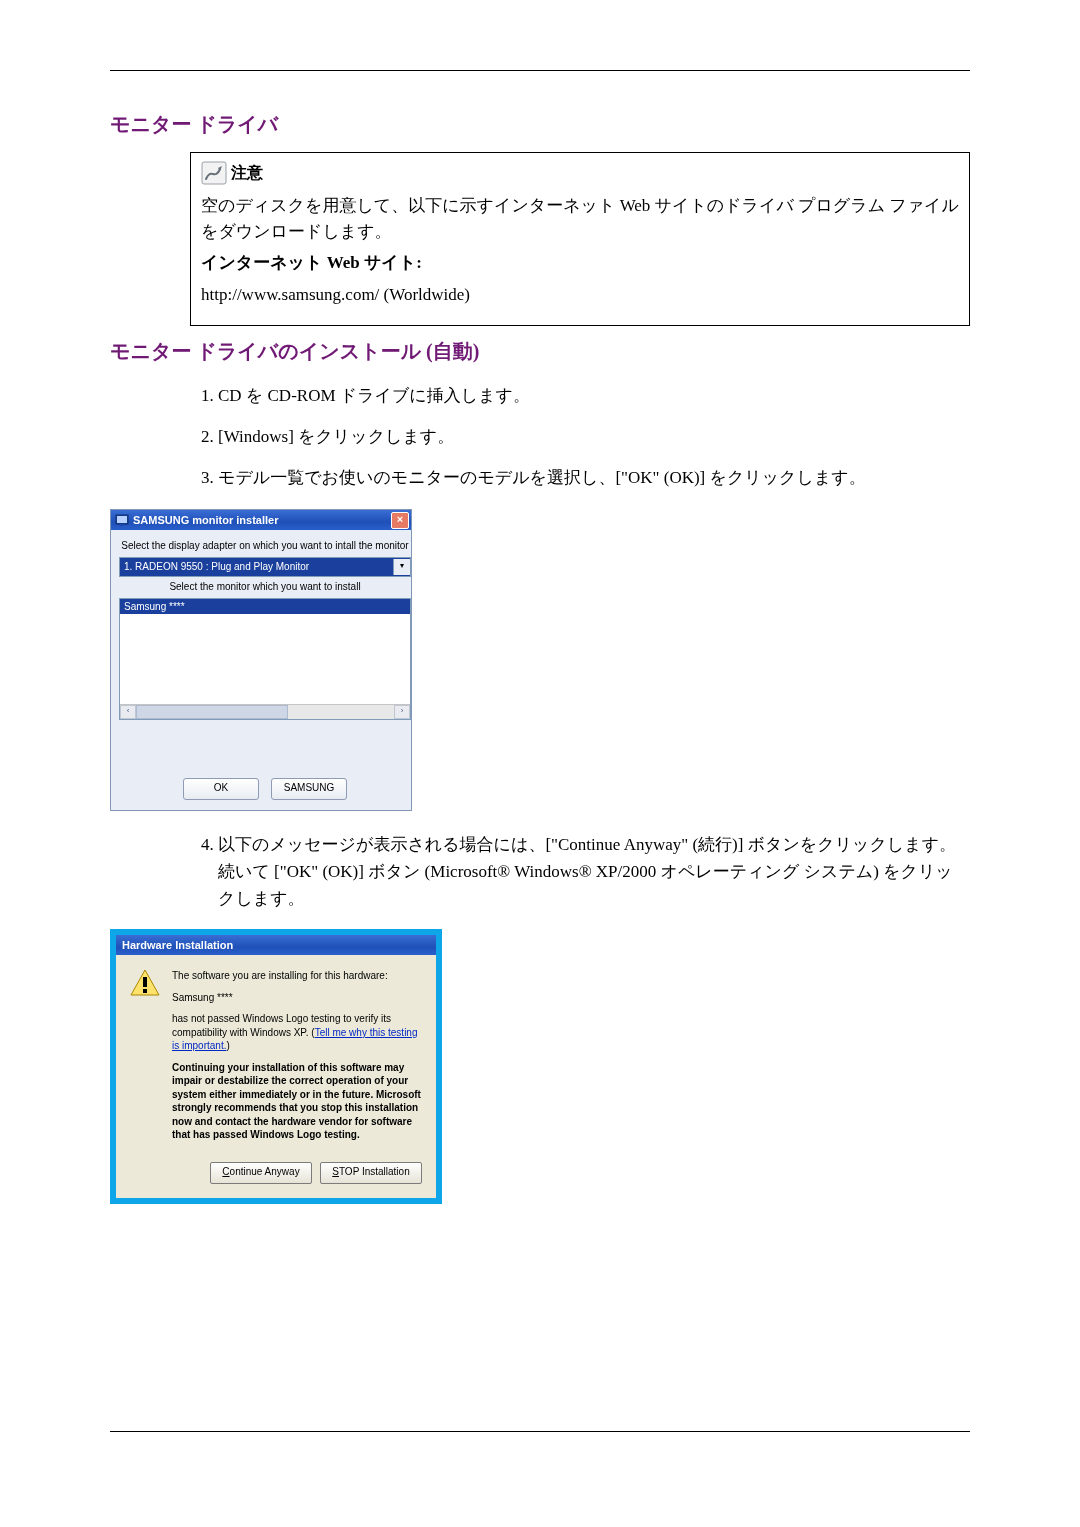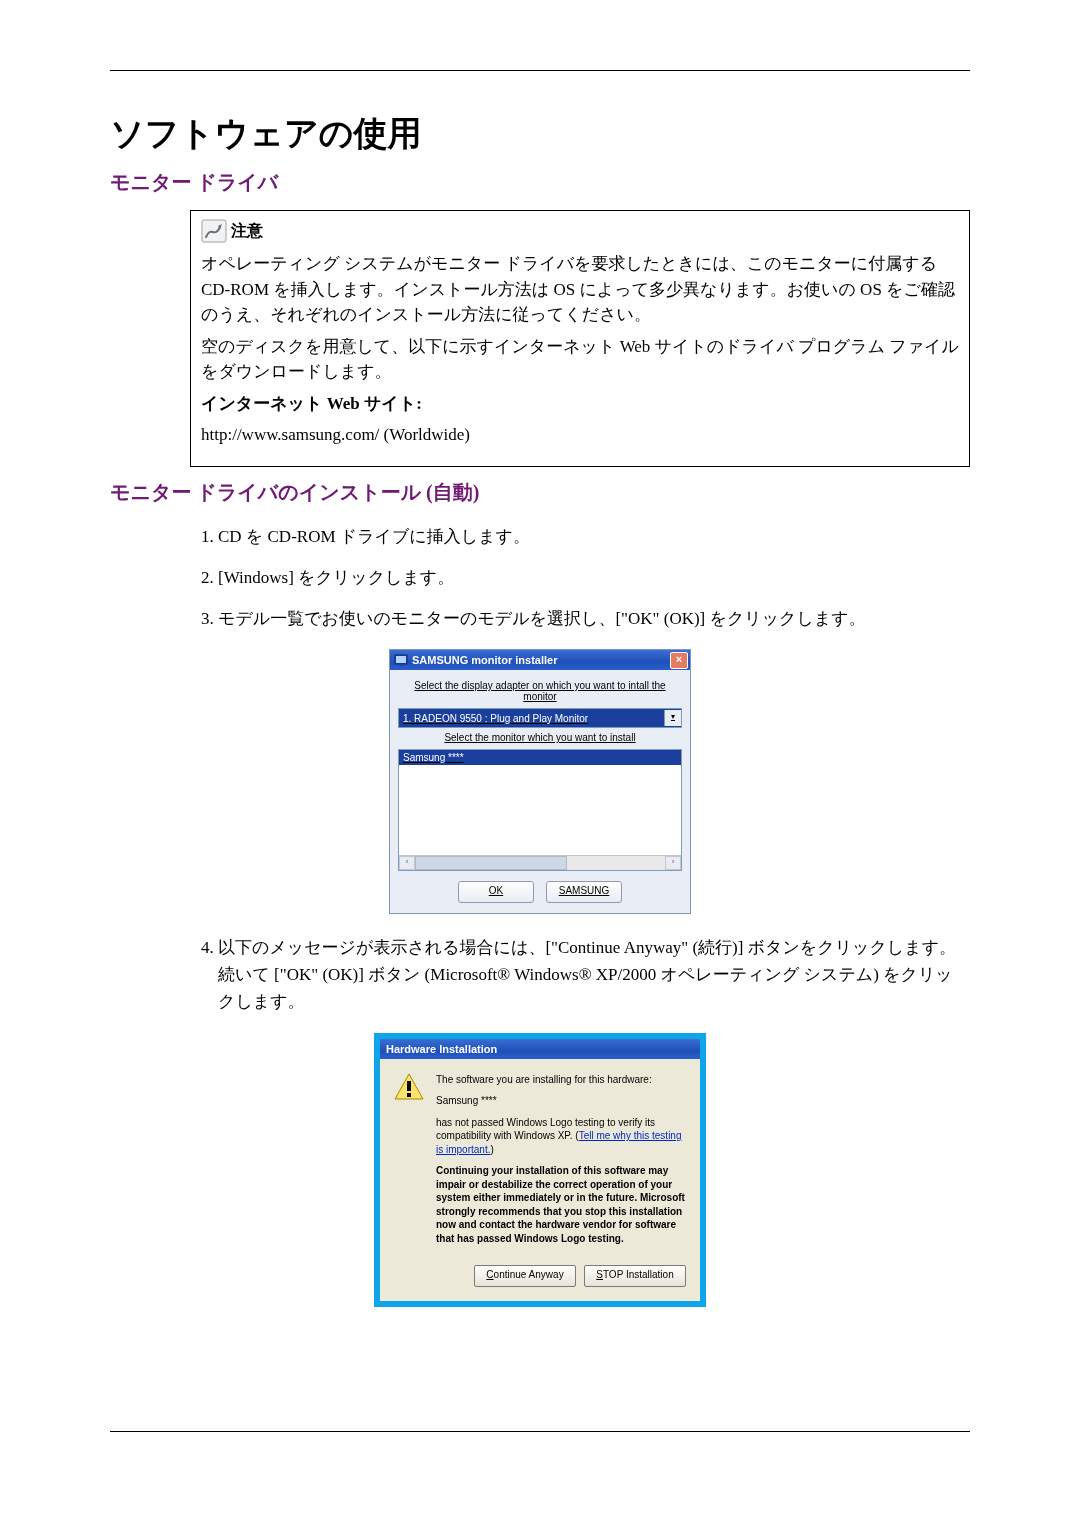--- a/index.html
+++ b/index.html
@@ -66,21 +66,20 @@
   .note-bold { font-weight: bold; }
   .steps {
     margin-left: 80px;
     padding-left: 28px;
     font-size: 17px;
     line-height: 1.6;
   }
   .steps > li { margin-bottom: 14px; }
   .figure-wrap {
     display: flex;
-    justify-content: center;
     margin: 6px 0 20px 0;
   }
   
   .installer {
     width: 300px;
     border: 1px solid #8197b7;
     background: #e9eef6;
     font-family: Tahoma, Arial, sans-serif;
     font-size: 10px;
     color: #000;
@@ -109,21 +108,21 @@
     height: 15px;
     background: #e77a63;
     border: 1px solid #fff;
     color: #fff;
     font-weight: bold;
     font-size: 11px;
     line-height: 13px;
     text-align: center;
     border-radius: 2px;
   }
-  .inst-body { padding: 6px 8px 10px 8px; text-decoration: underline; }
+  .inst-body { padding: 6px 0 10px 8px; }
   .inst-text-center {
     text-align: center;
     font-size: 10px;
     margin: 4px 0 6px 0;
   }
   .combo {
     height: 18px;
     border: 1px solid #7f9db9;
     background: #1a3f9c;
     color: #fff;
@@ -196,20 +195,21 @@
   }
   .xp-btn {
     min-width: 74px;
     height: 20px;
     border: 1px solid #8e9bb3;
     border-radius: 3px;
     background: linear-gradient(to bottom, #fff, #e8ecf2);
     font-size: 10px;
     text-align: center;
     line-height: 18px;
+    margin-top: 48px;
   }
   
   .hw-dialog {
     width: 320px;
     border: 6px solid #0ea5e9;
     background: #ece9d8;
     font-family: Tahoma, Arial, sans-serif;
     font-size: 10px;
   }
   .hw-title {
@@ -249,36 +249,34 @@
     border-radius: 2px;
   }
   .u { text-decoration: underline; }
 </style>
 </head>
 <body>
 
 <div class="page">
   <div class="rule-top"></div>
 
-  <h1>ソフトウェアの使用</h1>
 
   <h2 class="blue">モニター ドライバ</h2>
 
   <div class="note-box">
     <div class="note-head">
       <span class="note-icon">
         <svg viewBox="0 0 26 24" width="26" height="24">
           <rect x="1" y="1" width="24" height="22" rx="2" ry="2" fill="#f2f2f2" stroke="#9aa1a8"></rect>
           <path d="M5 18 C10 6, 14 20, 19 8" stroke="#67707a" fill="none" stroke-width="2" stroke-linecap="round"></path>
           <path d="M17 7 L21 5 L19 10 Z" fill="#67707a"></path>
         </svg>
       </span>
       <span class="note-title">注意</span>
     </div>
-    <div class="note-para">オペレーティング システムがモニター ドライバを要求したときには、このモニターに付属する CD-ROM を挿入します。インストール方法は OS によって多少異なります。お使いの OS をご確認のうえ、それぞれのインストール方法に従ってください。</div>
     <div class="note-para">空のディスクを用意して、以下に示すインターネット Web サイトのドライバ プログラム ファイルをダウンロードします。</div>
     <div class="note-para note-bold">インターネット Web サイト:</div>
     <div class="note-para">http://www.samsung.com/ (Worldwide)</div>
   </div>
 
   <h2 class="blue">モニター ドライバのインストール (自動)</h2>
 
   <ol class="steps">
     <li>CD を CD-ROM ドライブに挿入します。</li>
     <li>[Windows] をクリックします。</li>

